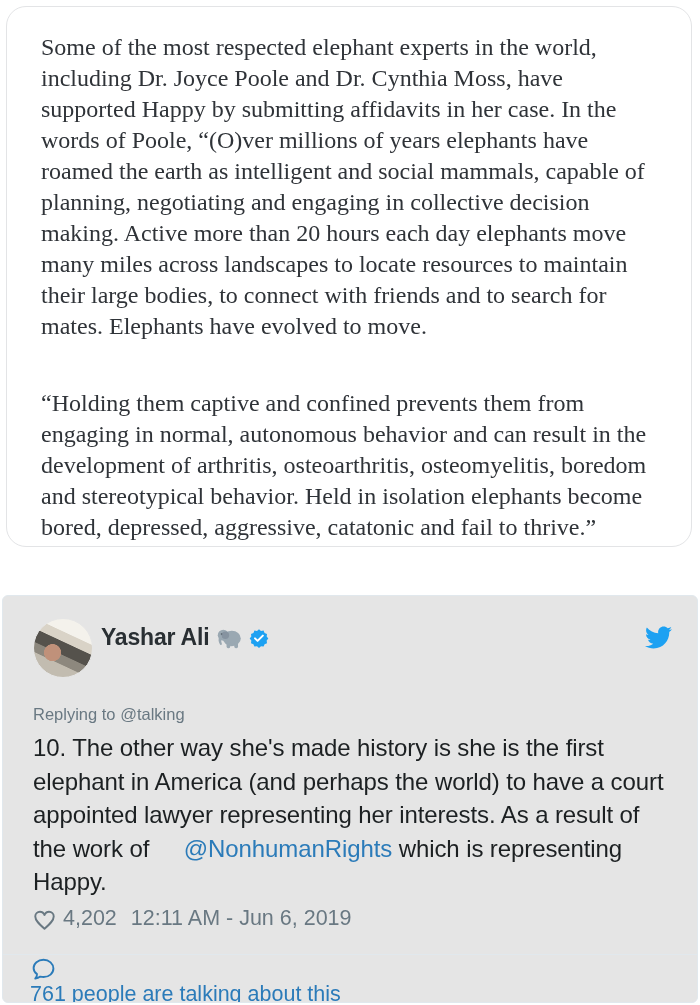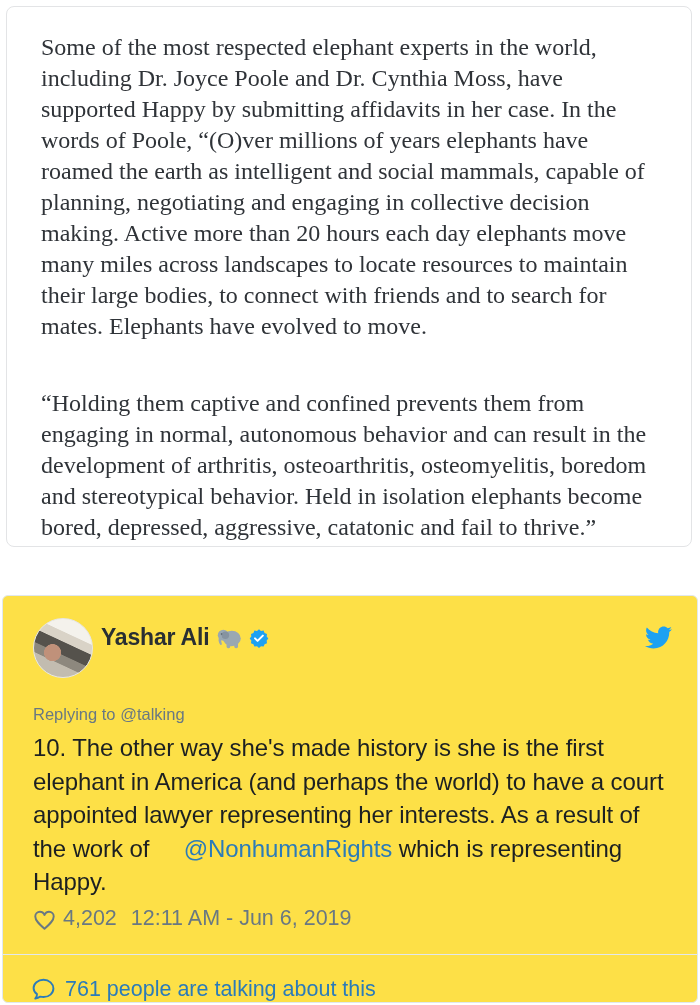--- a/index.html
+++ b/index.html
@@ -10,39 +10,39 @@
     position: relative;
   }
 
   
   .article-card {
     position: absolute;
     left: 6px; top: 6px;
     width: 686px; height: 541px;
     background: #fff;
     border: 1px solid #e3e4e6;
-    border-radius: 8px;
+    border-radius: 20px;
     padding: 25px 30px 0 34px;
     overflow: hidden;
   }
   .article-card p {
     margin: 0;
     font-family: "Liberation Serif", "DejaVu Serif", serif;
     font-size: 24px;
     line-height: 31px;
     color: #2f3338;
   }
   .article-card p + p { margin-top: 46px; }
 
   
   .tweet-card {
     position: absolute;
     left: 2px; top: 595px;
     width: 696px; height: 408px;
-    background: #fde047;
+    background: #e5e5e5;
     border: 1px solid #e1e8ed;
     border-radius: 6px;
     overflow: hidden;
   }
   .tweet-header {
     display: flex;
     align-items: flex-start;
     padding: 22px 24px 0 30px;
     position: relative;
   }
@@ -104,22 +104,23 @@
   .heart-icon svg { width: 27px; height: 27px; display: block; margin-right: 5px; }
   .like-count { cursor: pointer; }
   .timestamp { margin-left: 14px; cursor: pointer; }
 
   .tweet-footer {
     position: absolute;
     left: 0; right: 0; bottom: 0;
     border-top: 1px solid #e1e8ed;
     height: 48px;
     display: flex;
-    align-items: flex-end;
+    align-items: flex-start;
     padding: 0 28px 0 27px;
+    flex-direction: column;
   }
   .bubble-icon svg { width: 27px; height: 27px; display: block; margin-right: 8px; }
   .footer-link {
     font-size: 21.5px;
     color: #2b7bb9;
     text-decoration: none;
     cursor: pointer;
   }
 </style>
 </head>

